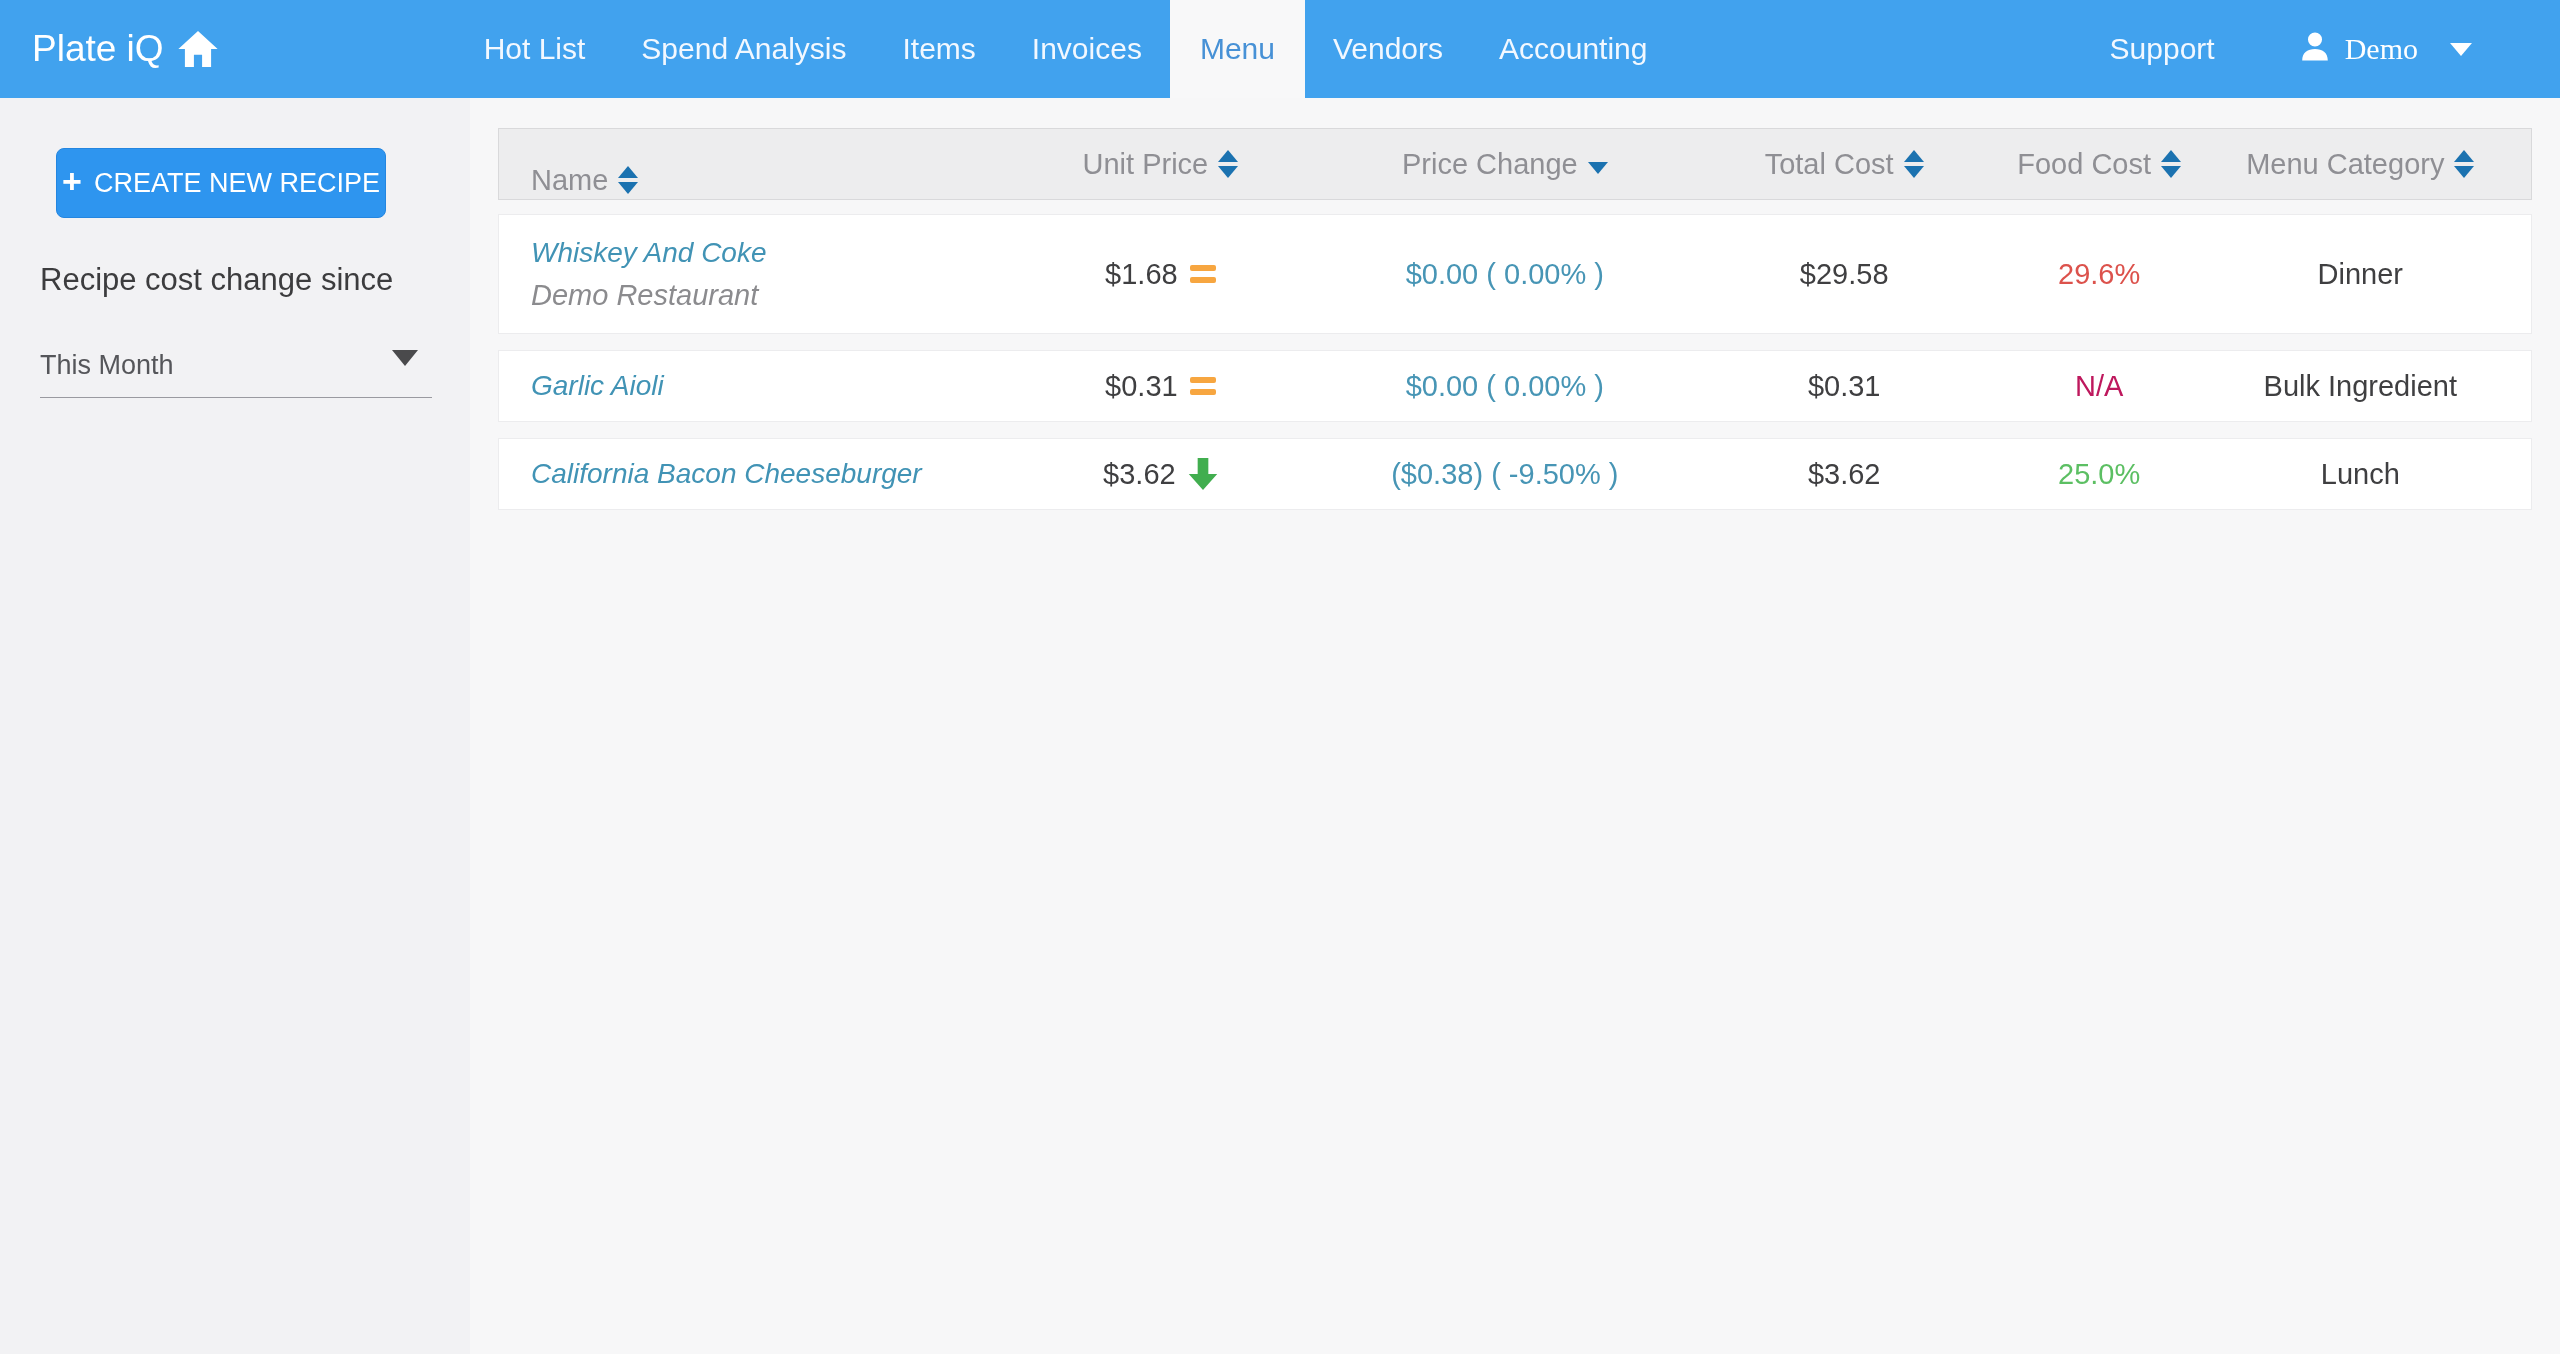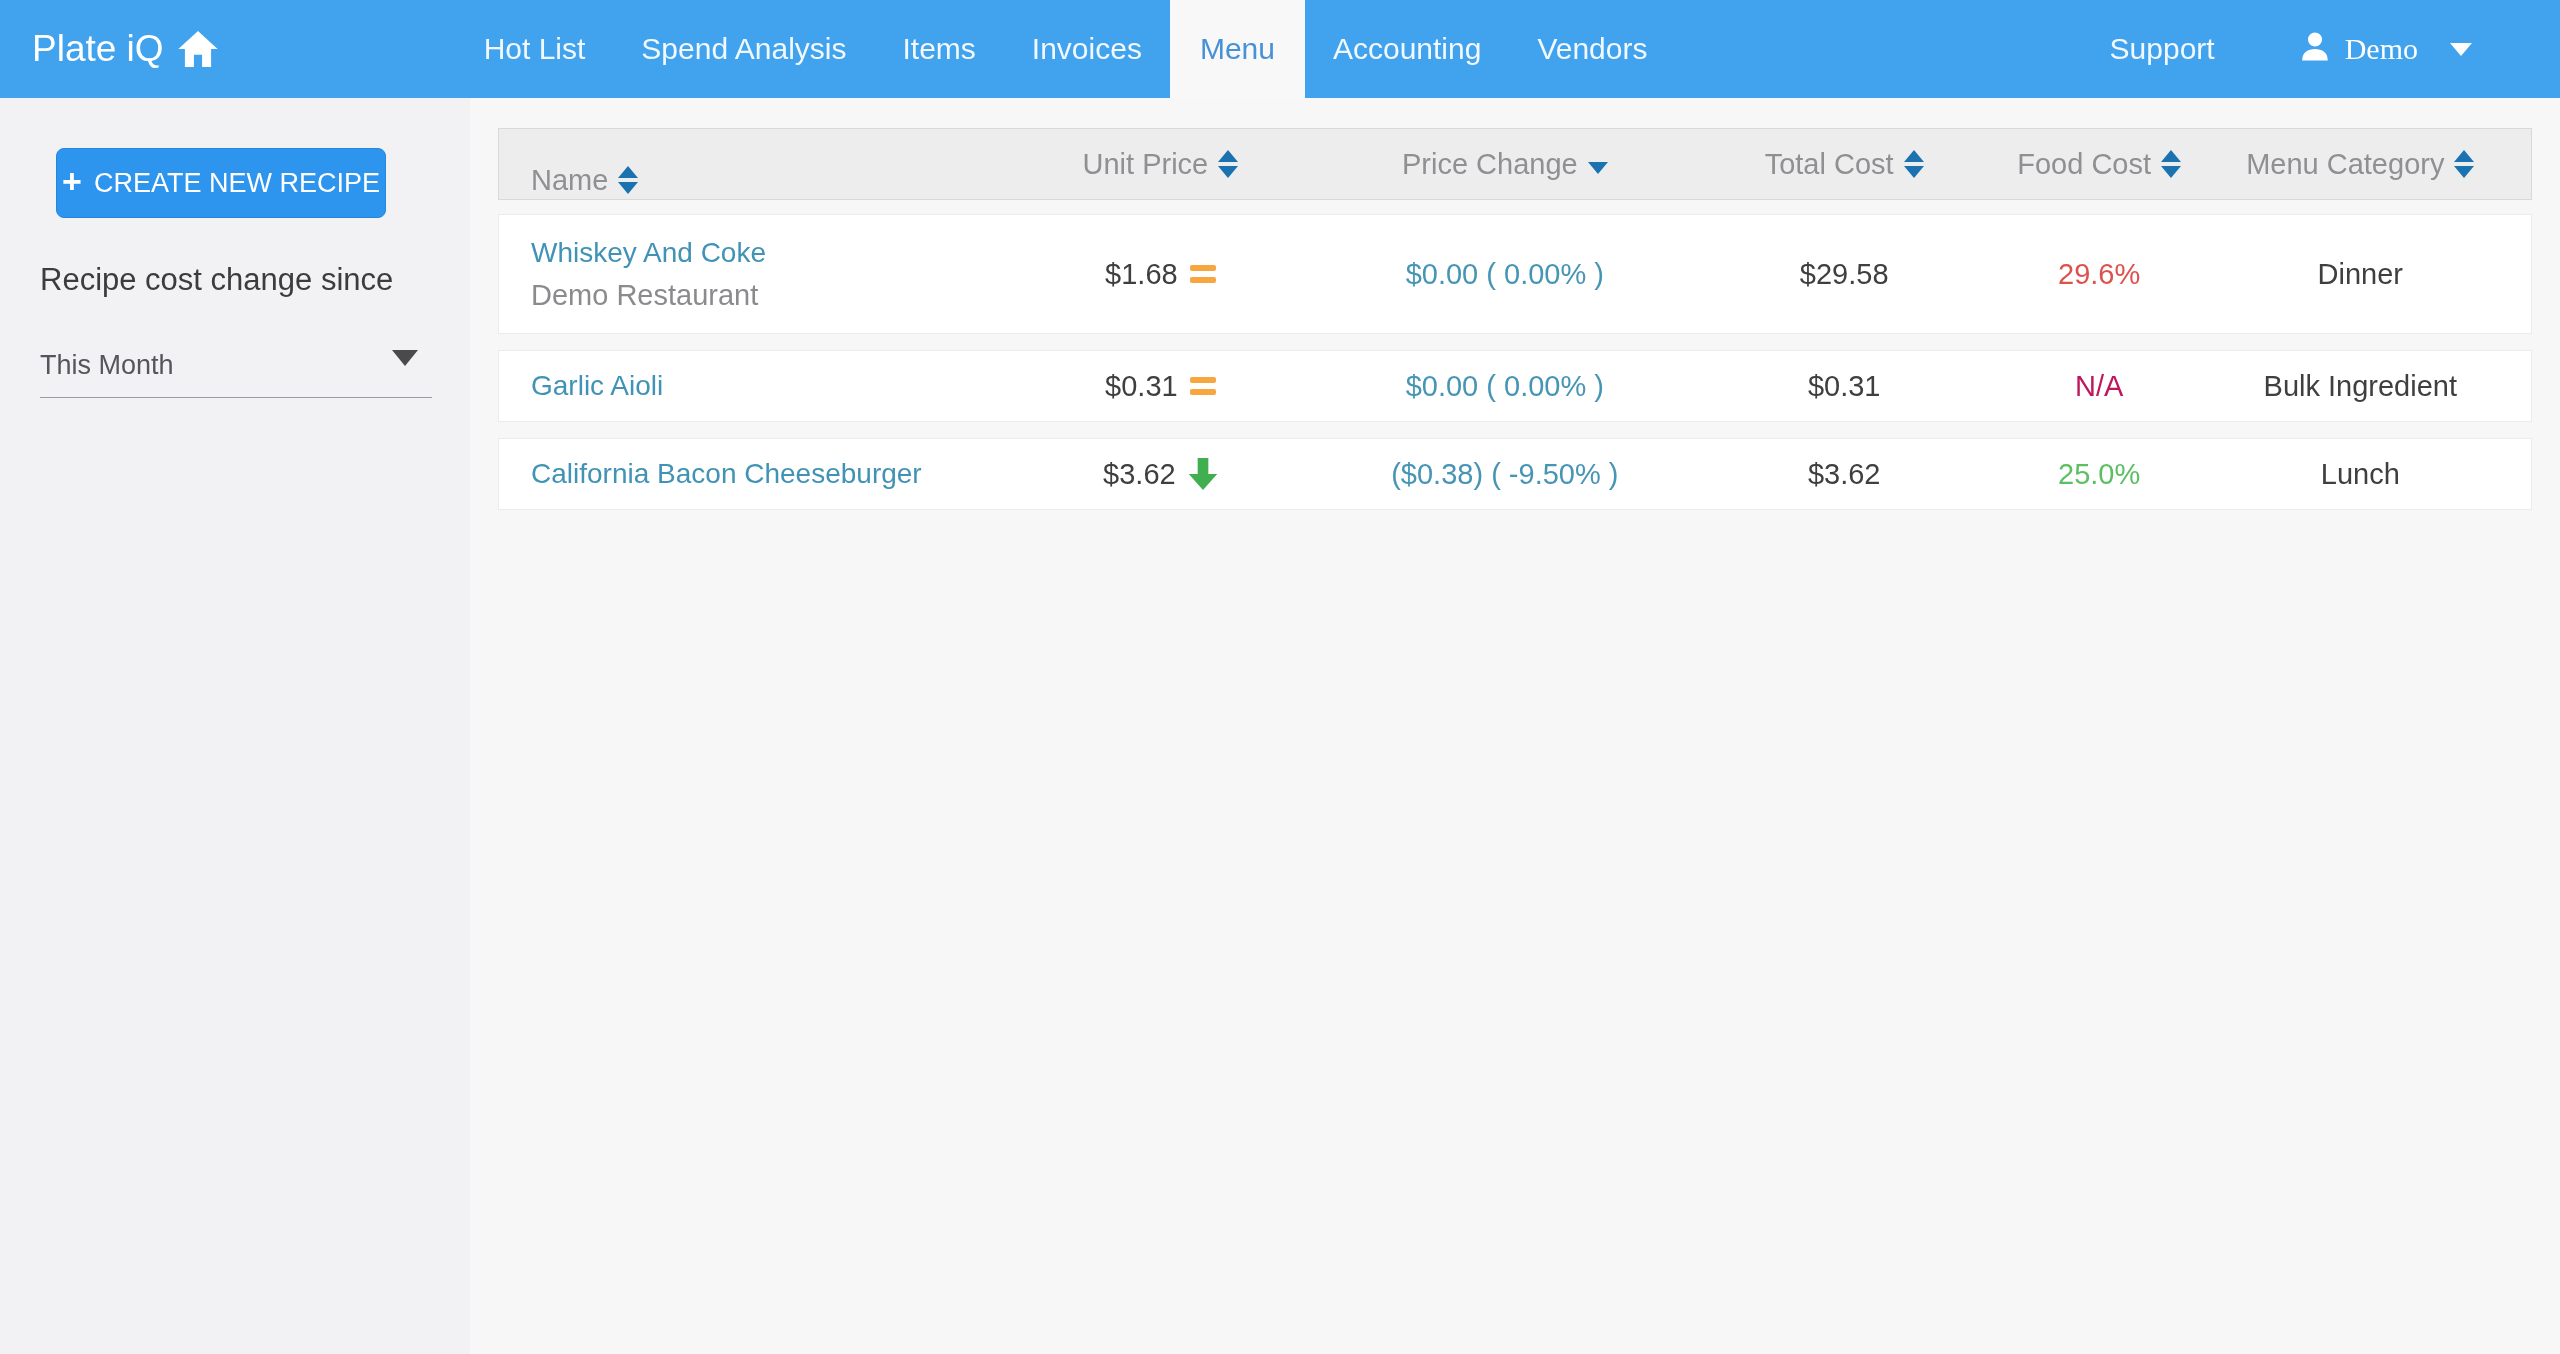--- a/index.html
+++ b/index.html
@@ -43,21 +43,21 @@
   .trow { display:flex; align-items:center; width:100%; }
   .thead { background:#ededee; border:1px solid #d9d9db; height:72px;
     color:#8f8f94; font-size:29px; margin-bottom:14px; }
   .hcell { display:flex; align-items:center; justify-content:center; gap:10px; cursor:pointer; }
   .hcell.left { justify-content:flex-start; padding-left:32px;margin-top:32px; }
   .drow { background:#ffffff; border:1px solid #ececee; height:72px;
     font-size:29px; color:#3f3f41; margin-bottom:16px; }
   .drow.tall { height:120px; }
   .cell { display:flex; align-items:center; justify-content:center; gap:12px; }
   .cell.left { justify-content:flex-start; padding-left:32px; flex-direction:column;
-    align-items:flex-start; gap:10px; }
+    align-items:flex-start; gap:10px;font-style:italic; }
   .c-name { flex:0 0 24.2%; } .c-unit { flex:0 0 16.7%; } .c-change { flex:0 0 17.2%; }
   .c-total { flex:0 0 16.2%; } .c-food { flex:0 0 8.9%; } .c-cat { flex:0 0 16.8%;justify-content:center; }
   .recipe-link { color:#4193b5; font-size:28px; cursor:pointer; text-decoration:none; }
   .subtitle { color:#8b8b8e; font-size:29px; }
   .subtitle:empty { display:none; }
   .price-change { color:#4795b5; }
   .red { color:#dc524c; } .green { color:#5cbf63; } .neutral { color:#be185d; }
 
   
   .sort-both { display:flex; flex-direction:column; gap:4px; }
@@ -83,22 +83,22 @@
           <path fill="#ffffff" d="M12 0 L24 11 L20 11 L20 22 L14.5 22 L14.5 14.5 L9.5 14.5 L9.5 22 L4 22 L4 11 L0 11 Z"></path>
         </svg>
     </span>
   </div>
   <div class="nav-tabs">
     <div class="nav-tab">Hot List</div>
     <div class="nav-tab">Spend Analysis</div>
     <div class="nav-tab">Items</div>
     <div class="nav-tab">Invoices</div>
     <div class="nav-tab active">Menu</div>
+    <div class="nav-tab">Vendors</div>
     <div class="nav-tab">Accounting</div>
-    <div class="nav-tab">Vendors</div>
   </div>
   <div class="nav-right">
     <div class="nav-support">Support</div>
     <div class="nav-user">
       <span>
         <svg width="32" height="32" viewBox="0 0 20 20">
             <path fill="#ffffff" d="M10 1.5 a4.4 4.4 0 0 1 4.4 4.4 a4.4 4.4 0 0 1 -8.8 0 A4.4 4.4 0 0 1 10 1.5 Z M2 19 C2 14 5.5 11.8 10 11.8 C14.5 11.8 18 14 18 19 Z"></path>
           </svg>
       </span>
       <span>Demo</span>

